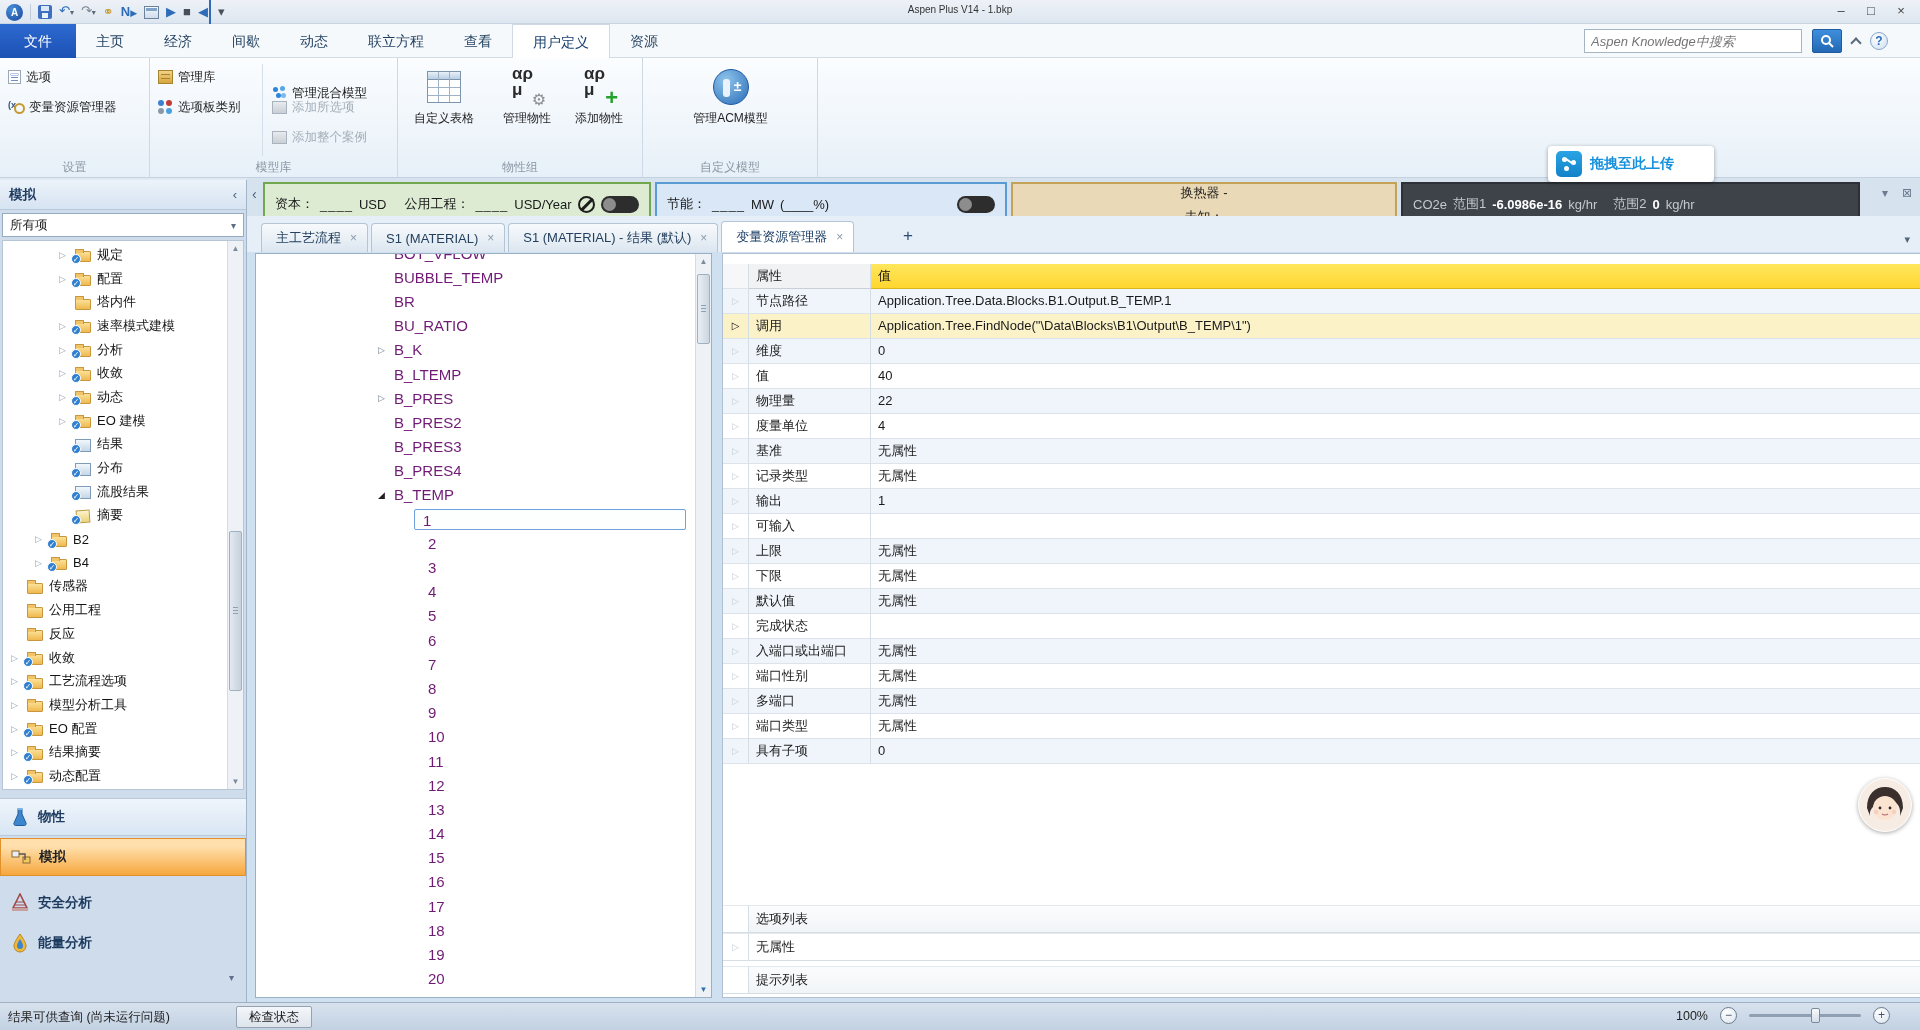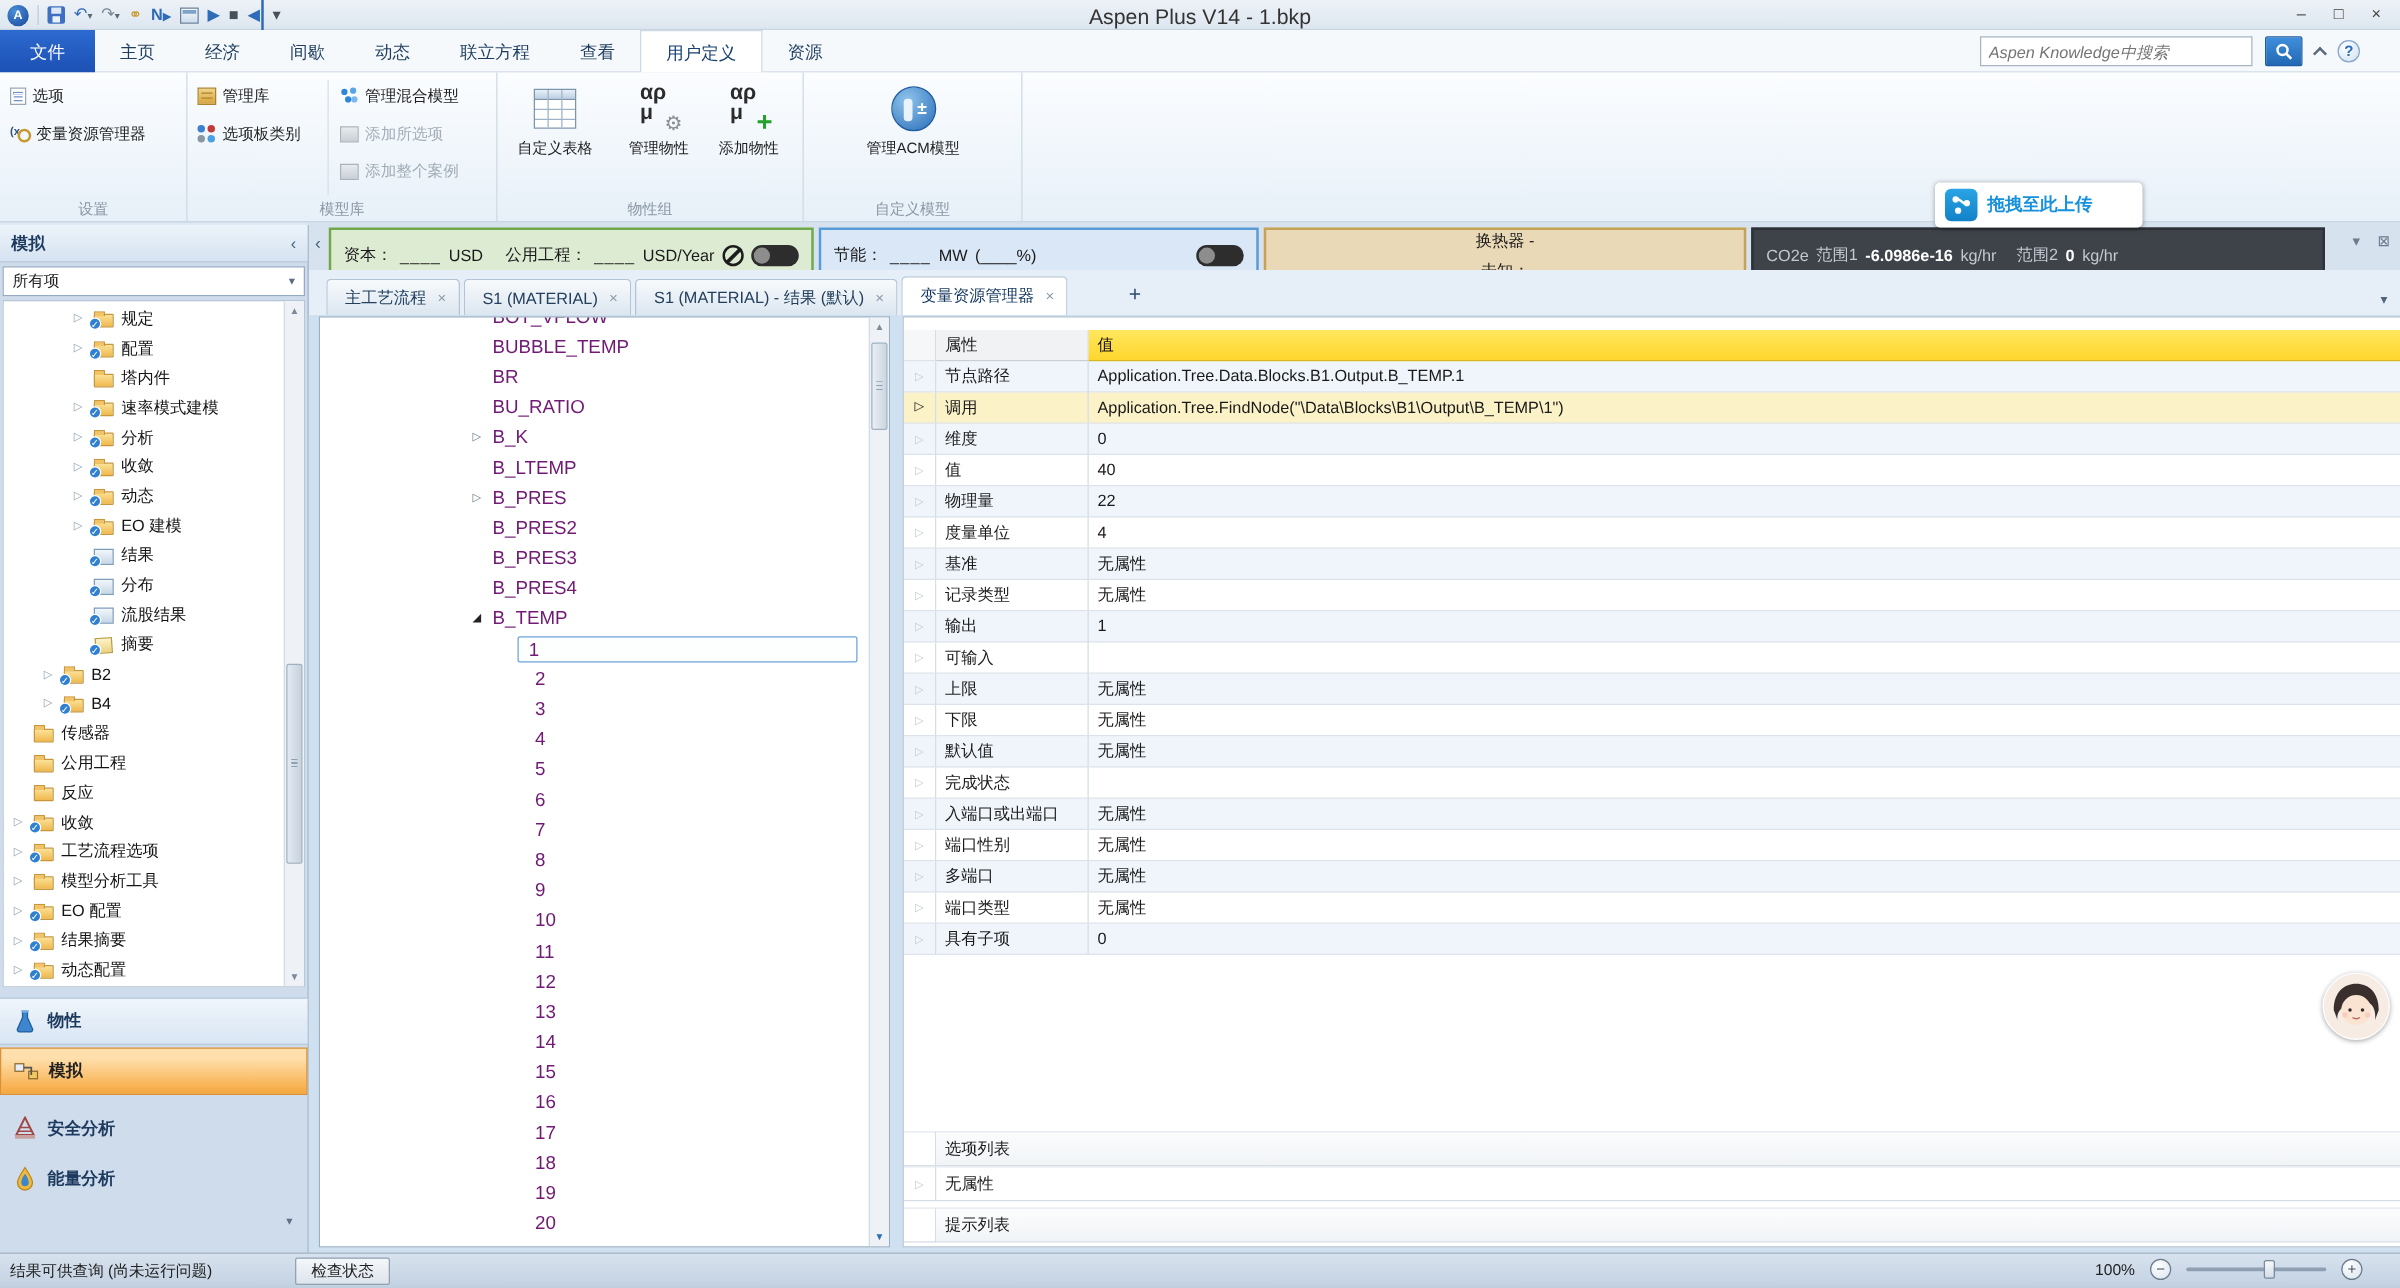--- a/index.html
+++ b/index.html
@@ -13,21 +13,21 @@
   .logo{width:17px;height:17px;border-radius:50%;background:radial-gradient(circle at 35% 30%,#4a8fd6,#17459c);color:#fff;font-size:10px;font-weight:bold;text-align:center;line-height:17px;}
   .qi{font-size:13px;line-height:24px;color:#2e6cb8;cursor:default;}
   .qi.gray{color:#7a8794;}
   .qi.dark{color:#474f58;}
   .qi .mini{font-size:8px;color:#5a6878;}
   .floppy{width:14px;height:14px;background:#3f6fc0;border-radius:2px;position:relative;}
   .floppy::before{content:"";position:absolute;left:3px;top:1px;width:8px;height:5px;background:#dce8f6;}
   .floppy::after{content:"";position:absolute;left:4px;bottom:1px;width:6px;height:5px;background:#e9f1fa;}
   .panel-ico{width:15px;height:13px;border:1px solid #6c829c;background:linear-gradient(#f4f8fc,#cfdcea);position:relative;}
   .panel-ico::before{content:"";position:absolute;left:1px;top:1px;right:1px;height:3px;background:#7fa3c8;}
-  .title-text{position:absolute;left:0;right:0;top:4px;text-align:center;font-size:17px;color:#333;}
+  .title-text{position:absolute;left:0;right:0;top:4px;text-align:center;font-size:10px;color:#333;}
   .winctl{position:absolute;right:4px;top:0;display:flex;}
   .winctl span{width:30px;height:22px;text-align:center;line-height:22px;color:#444;font-size:13px;}
 
   
   .tabrow{position:absolute;left:0;top:24px;width:1920px;height:34px;background:#f6f9fc;border-bottom:1px solid #d2dce6;}
   .file-tab{position:absolute;left:0;top:0;width:76px;height:34px;background:linear-gradient(#2d6ad0,#1c50b4);color:#fff;text-align:center;line-height:34px;font-size:14px;}
   .rtabs{position:absolute;left:76px;top:0;height:34px;display:flex;}
   .rtab{padding:0 20px;line-height:34px;font-size:14px;color:#1f3d5e;position:relative;}
   .rtab[data-active]{background:#fff;border:1px solid #cfd9e4;border-bottom:none;color:#17406e;}
   .searchwrap{position:absolute;right:32px;top:5px;display:flex;align-items:center;gap:10px;}
@@ -259,21 +259,21 @@
     <div class="grp" style="left:150px;width:248px;">
       <div class="rbtn-sm" style="left:8px;top:8px;">
         <span class="ico-lib"></span>
         <span>管理库</span>
       </div>
       <div class="rbtn-sm" style="left:8px;top:38px;">
         <span class="ico-pal"></span>
         <span>选项板类别</span>
       </div>
       <div class="colsep" style="left:112px;"></div>
-      <div class="rbtn-sm" style="left:122px;top:8px;">
+      <div class="rbtn-sm" style="left:122px;top:24px;">
         <span class="ico-brain"></span>
         <span>管理混合模型</span>
       </div>
       <div class="rbtn-sm dis" style="left:122px;top:38px;text-align:right;">
         <span class="ico-gray"></span>
         <span>添加所选项</span>
       </div>
       <div class="rbtn-sm dis" style="left:122px;top:68px;">
         <span class="ico-gray"></span>
         <span>添加整个案例</span>

